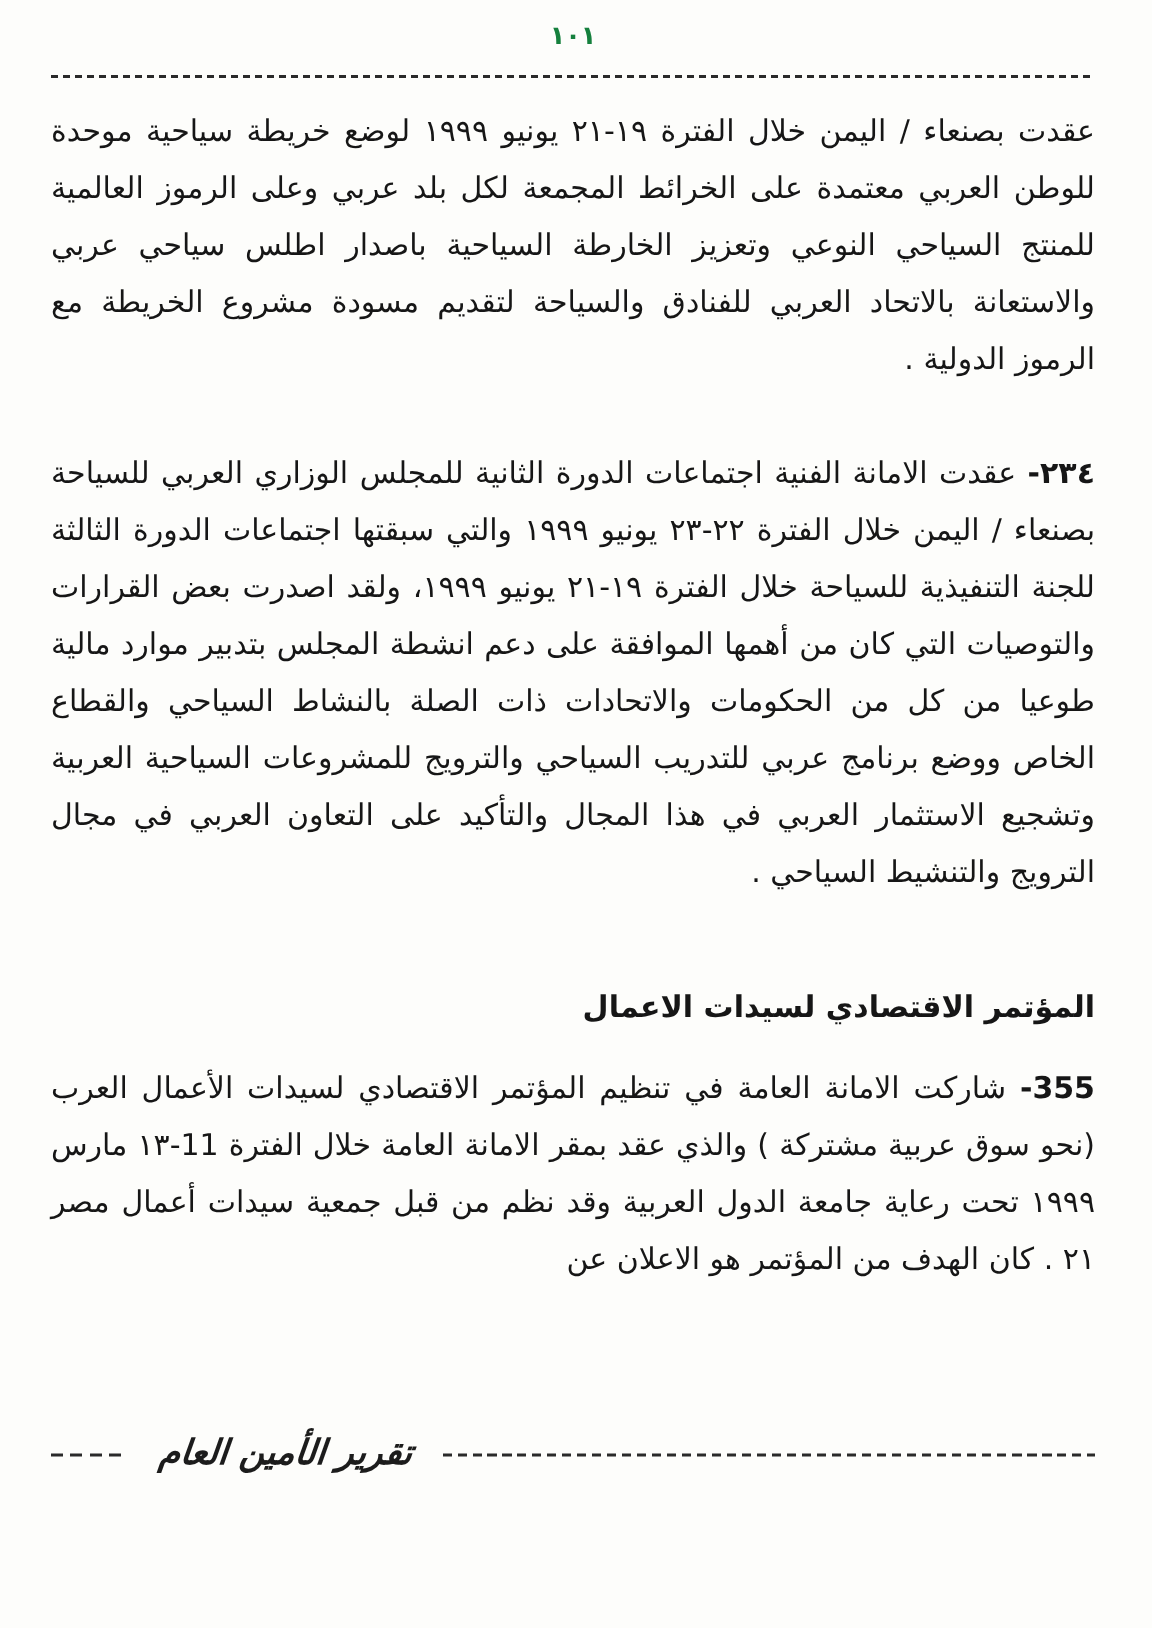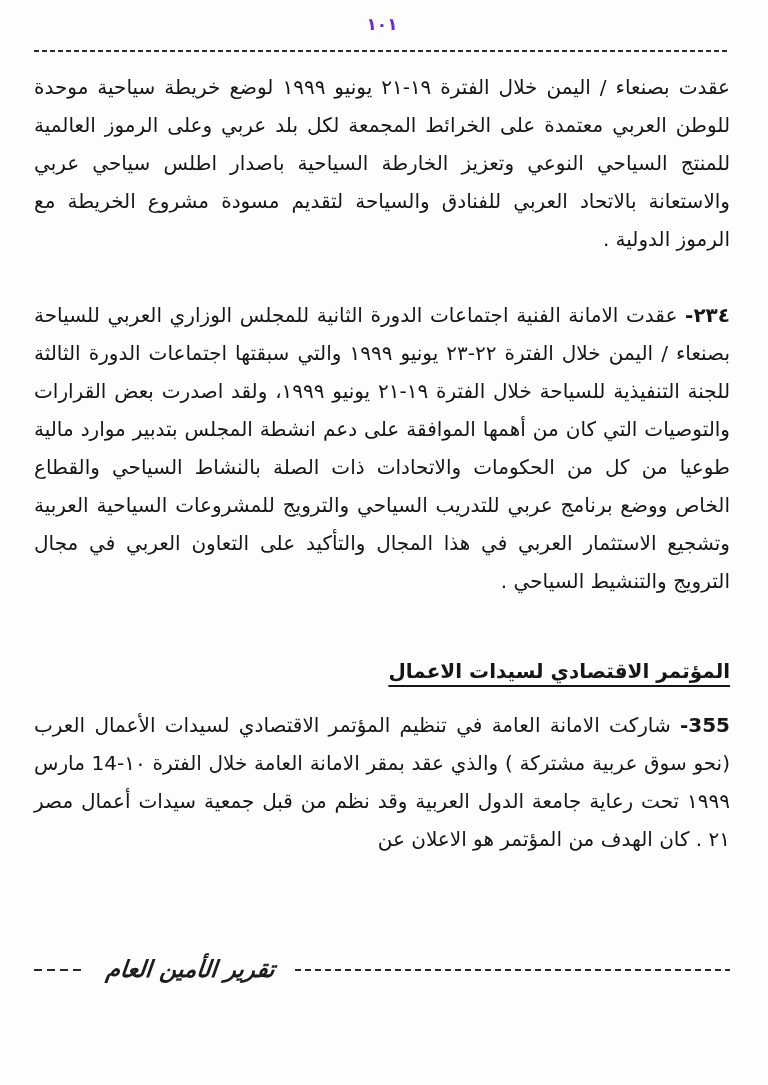--- a/index.html
+++ b/index.html
@@ -18,21 +18,21 @@
     direction: rtl;
     overflow: hidden;
     box-sizing: border-box;
     padding: 14px 38px 0 34px;
   }
   .page-number {
     text-align: center;
     font-size: 17px;
     font-weight: bold;
     letter-spacing: 2px;
-    color: #6d28d9;
+    color: #15803d;
   }
   .rule-dashed {
     height: 2px;
     margin-top: 16px;
     background: repeating-linear-gradient(90deg, #2a2a2a 0 5px, transparent 5px 8px);
   }
   .body-text {
     font-size: 20px;
     line-height: 38px;
     text-align: justify;
@@ -47,21 +47,20 @@
     font-weight: bold;
     white-space: nowrap;
   }
   .section-heading {
     margin: 52px 0 16px 0;
     font-size: 20px;
     font-weight: bold;
     line-height: 38px;
   }
   .section-heading span {
-    text-decoration: underline;
     text-underline-offset: 7px;
     text-decoration-thickness: 1.5px;
   }
   .footer {
     position: absolute;
     bottom: 104px;
     right: 38px;
     left: 34px;
     display: flex;
     align-items: center;
@@ -99,21 +98,21 @@
   <div class="rule-dashed"></div>
 
   <div class="body-text">
 
     <p class="para para-first"><span>عقدت بصنعاء / اليمن خلال الفترة ١٩-٢١ يونيو ١٩٩٩ لوضع خريطة سياحية موحدة للوطن العربي معتمدة على الخرائط المجمعة لكل بلد عربي وعلى الرموز العالمية للمنتج السياحي النوعي وتعزيز الخارطة السياحية باصدار اطلس سياحي عربي والاستعانة بالاتحاد العربي للفنادق والسياحة لتقديم مسودة مشروع الخريطة مع الرموز الدولية .</span></p>
 
     <p class="para"><span class="para-number">٢٣٤-</span> <span>عقدت الامانة الفنية اجتماعات الدورة الثانية للمجلس الوزاري العربي للسياحة بصنعاء / اليمن خلال الفترة ٢٢-٢٣ يونيو ١٩٩٩ والتي سبقتها اجتماعات الدورة الثالثة للجنة التنفيذية للسياحة خلال الفترة ١٩-٢١ يونيو ١٩٩٩، ولقد اصدرت بعض القرارات والتوصيات التي كان من أهمها الموافقة على دعم انشطة المجلس بتدبير موارد مالية طوعيا من كل من الحكومات والاتحادات ذات الصلة بالنشاط السياحي والقطاع الخاص ووضع برنامج عربي للتدريب السياحي والترويج للمشروعات السياحية العربية وتشجيع الاستثمار العربي في هذا المجال والتأكيد على التعاون العربي في مجال الترويج والتنشيط السياحي .</span></p>
 
     <h2 class="section-heading"><span>المؤتمر الاقتصادي لسيدات الاعمال</span></h2>
 
-    <p class="para"><span class="para-number">355-</span> <span>شاركت الامانة العامة في تنظيم المؤتمر الاقتصادي لسيدات الأعمال العرب (نحو سوق عربية مشتركة ) والذي عقد بمقر الامانة العامة خلال الفترة ١٠-14 مارس ١٩٩٩ تحت رعاية جامعة الدول العربية وقد نظم من قبل جمعية سيدات أعمال مصر ٢١ . كان الهدف من المؤتمر هو الاعلان عن</span></p>
+    <p class="para"><span class="para-number">355-</span> <span>شاركت الامانة العامة في تنظيم المؤتمر الاقتصادي لسيدات الأعمال العرب (نحو سوق عربية مشتركة ) والذي عقد بمقر الامانة العامة خلال الفترة 11-١٣ مارس ١٩٩٩ تحت رعاية جامعة الدول العربية وقد نظم من قبل جمعية سيدات أعمال مصر ٢١ . كان الهدف من المؤتمر هو الاعلان عن</span></p>
 
   </div>
 
   <div class="footer">
     <div class="dash-long"></div>
     <div class="signature">تقرير الأمين العام</div>
     <div class="dash-short"></div>
   </div>
 
 </div>

